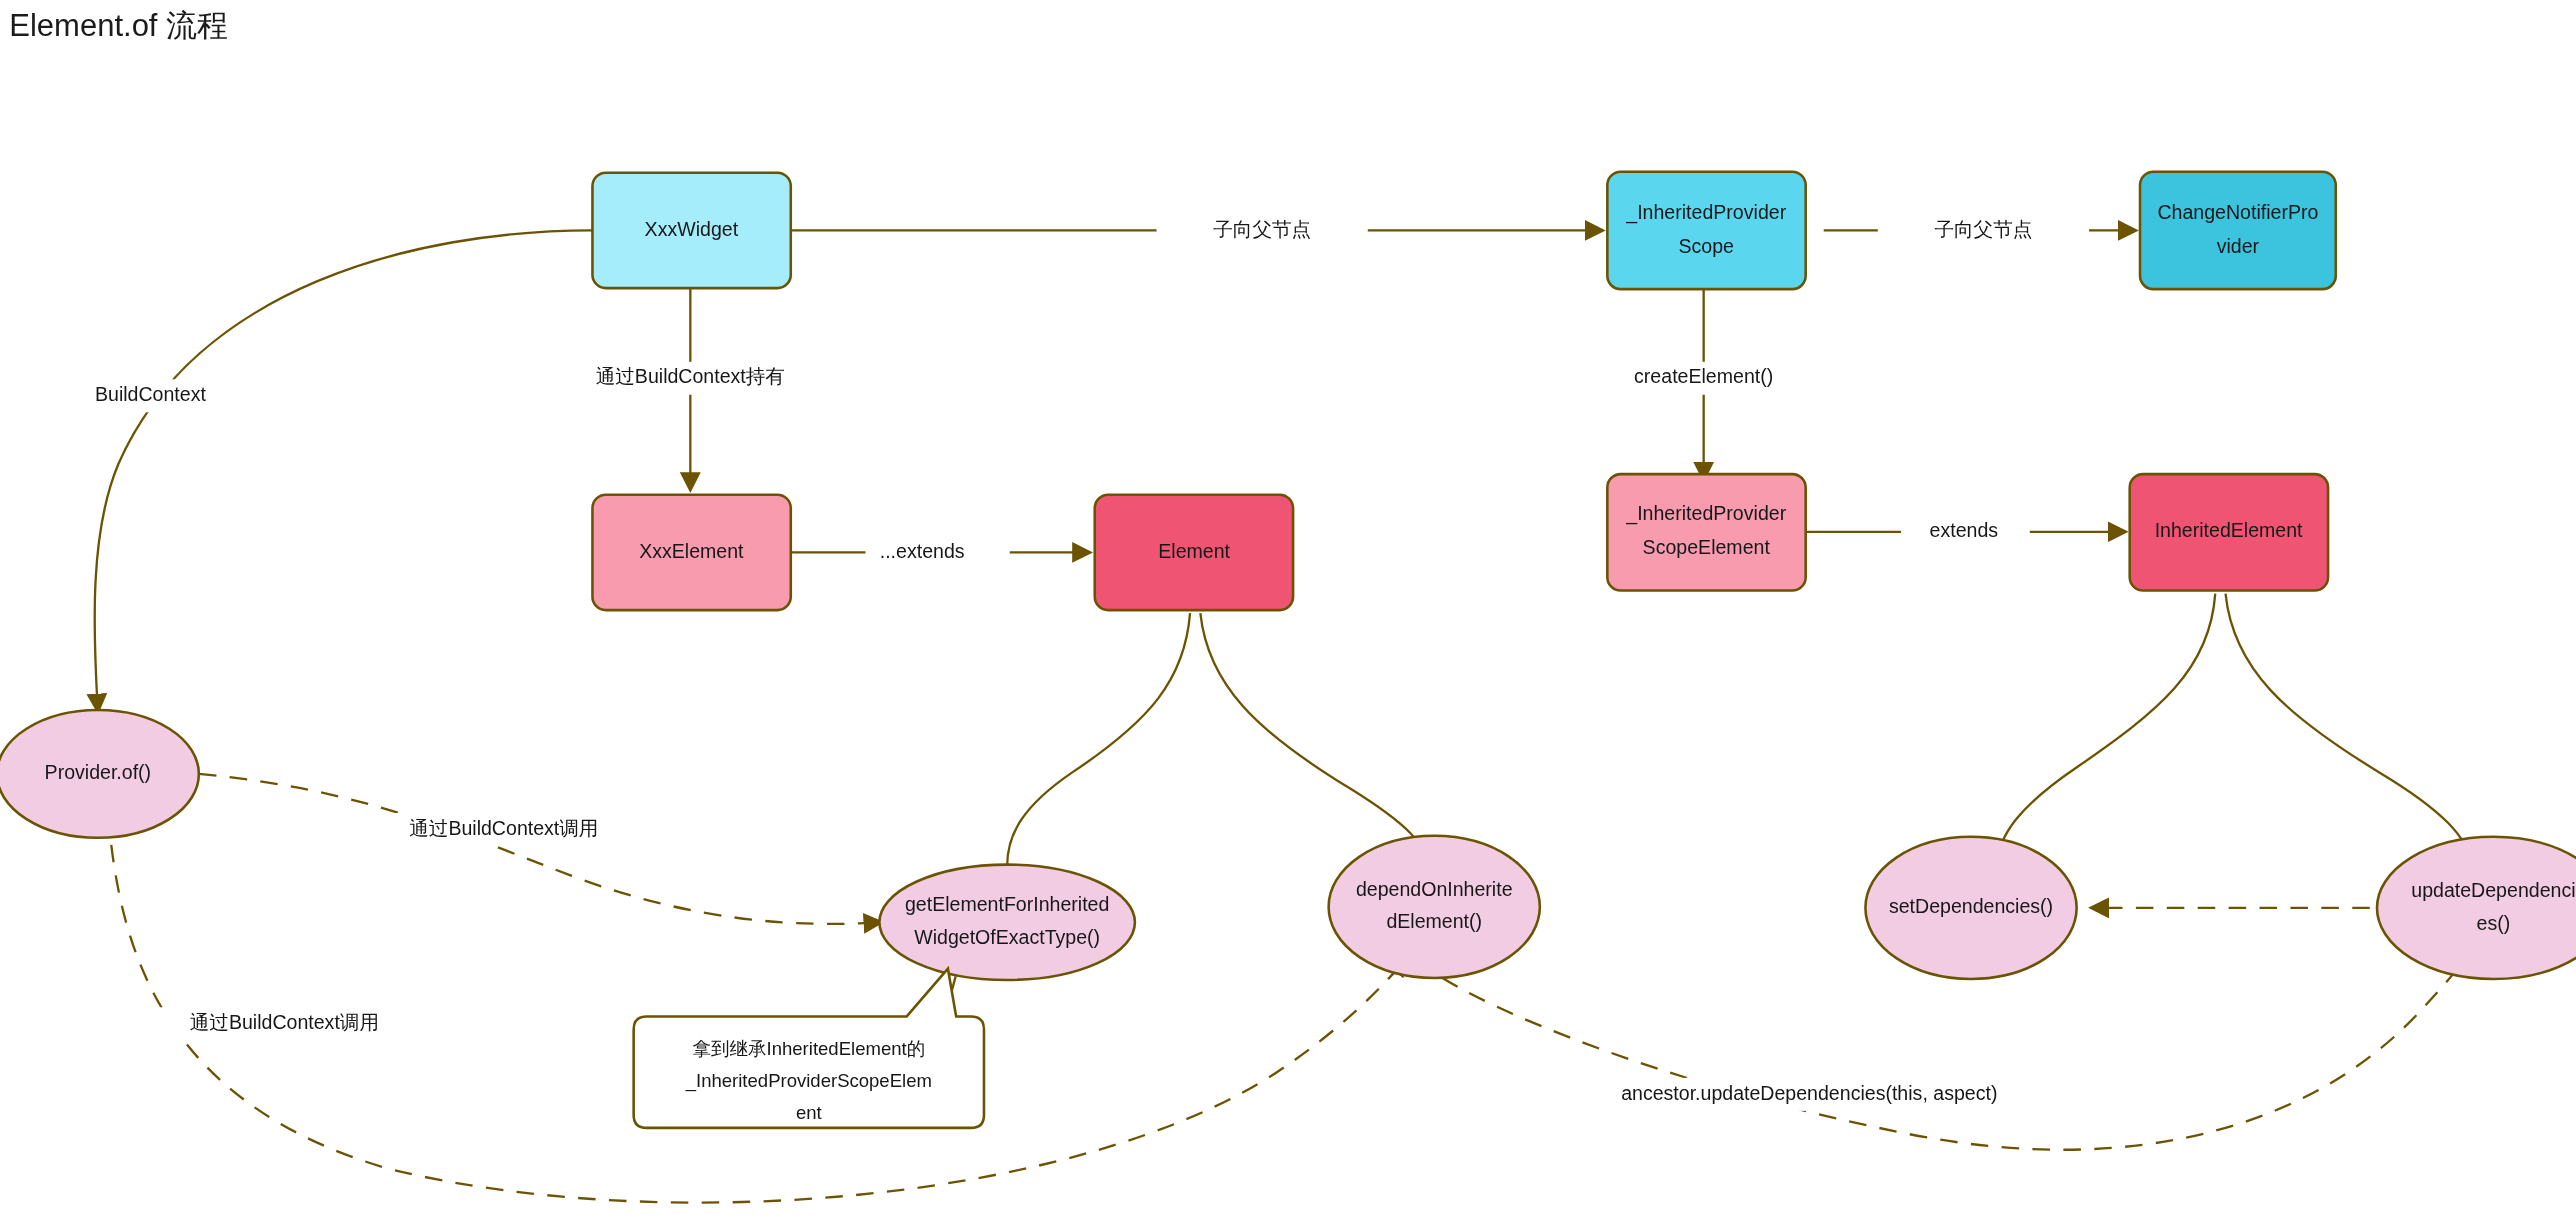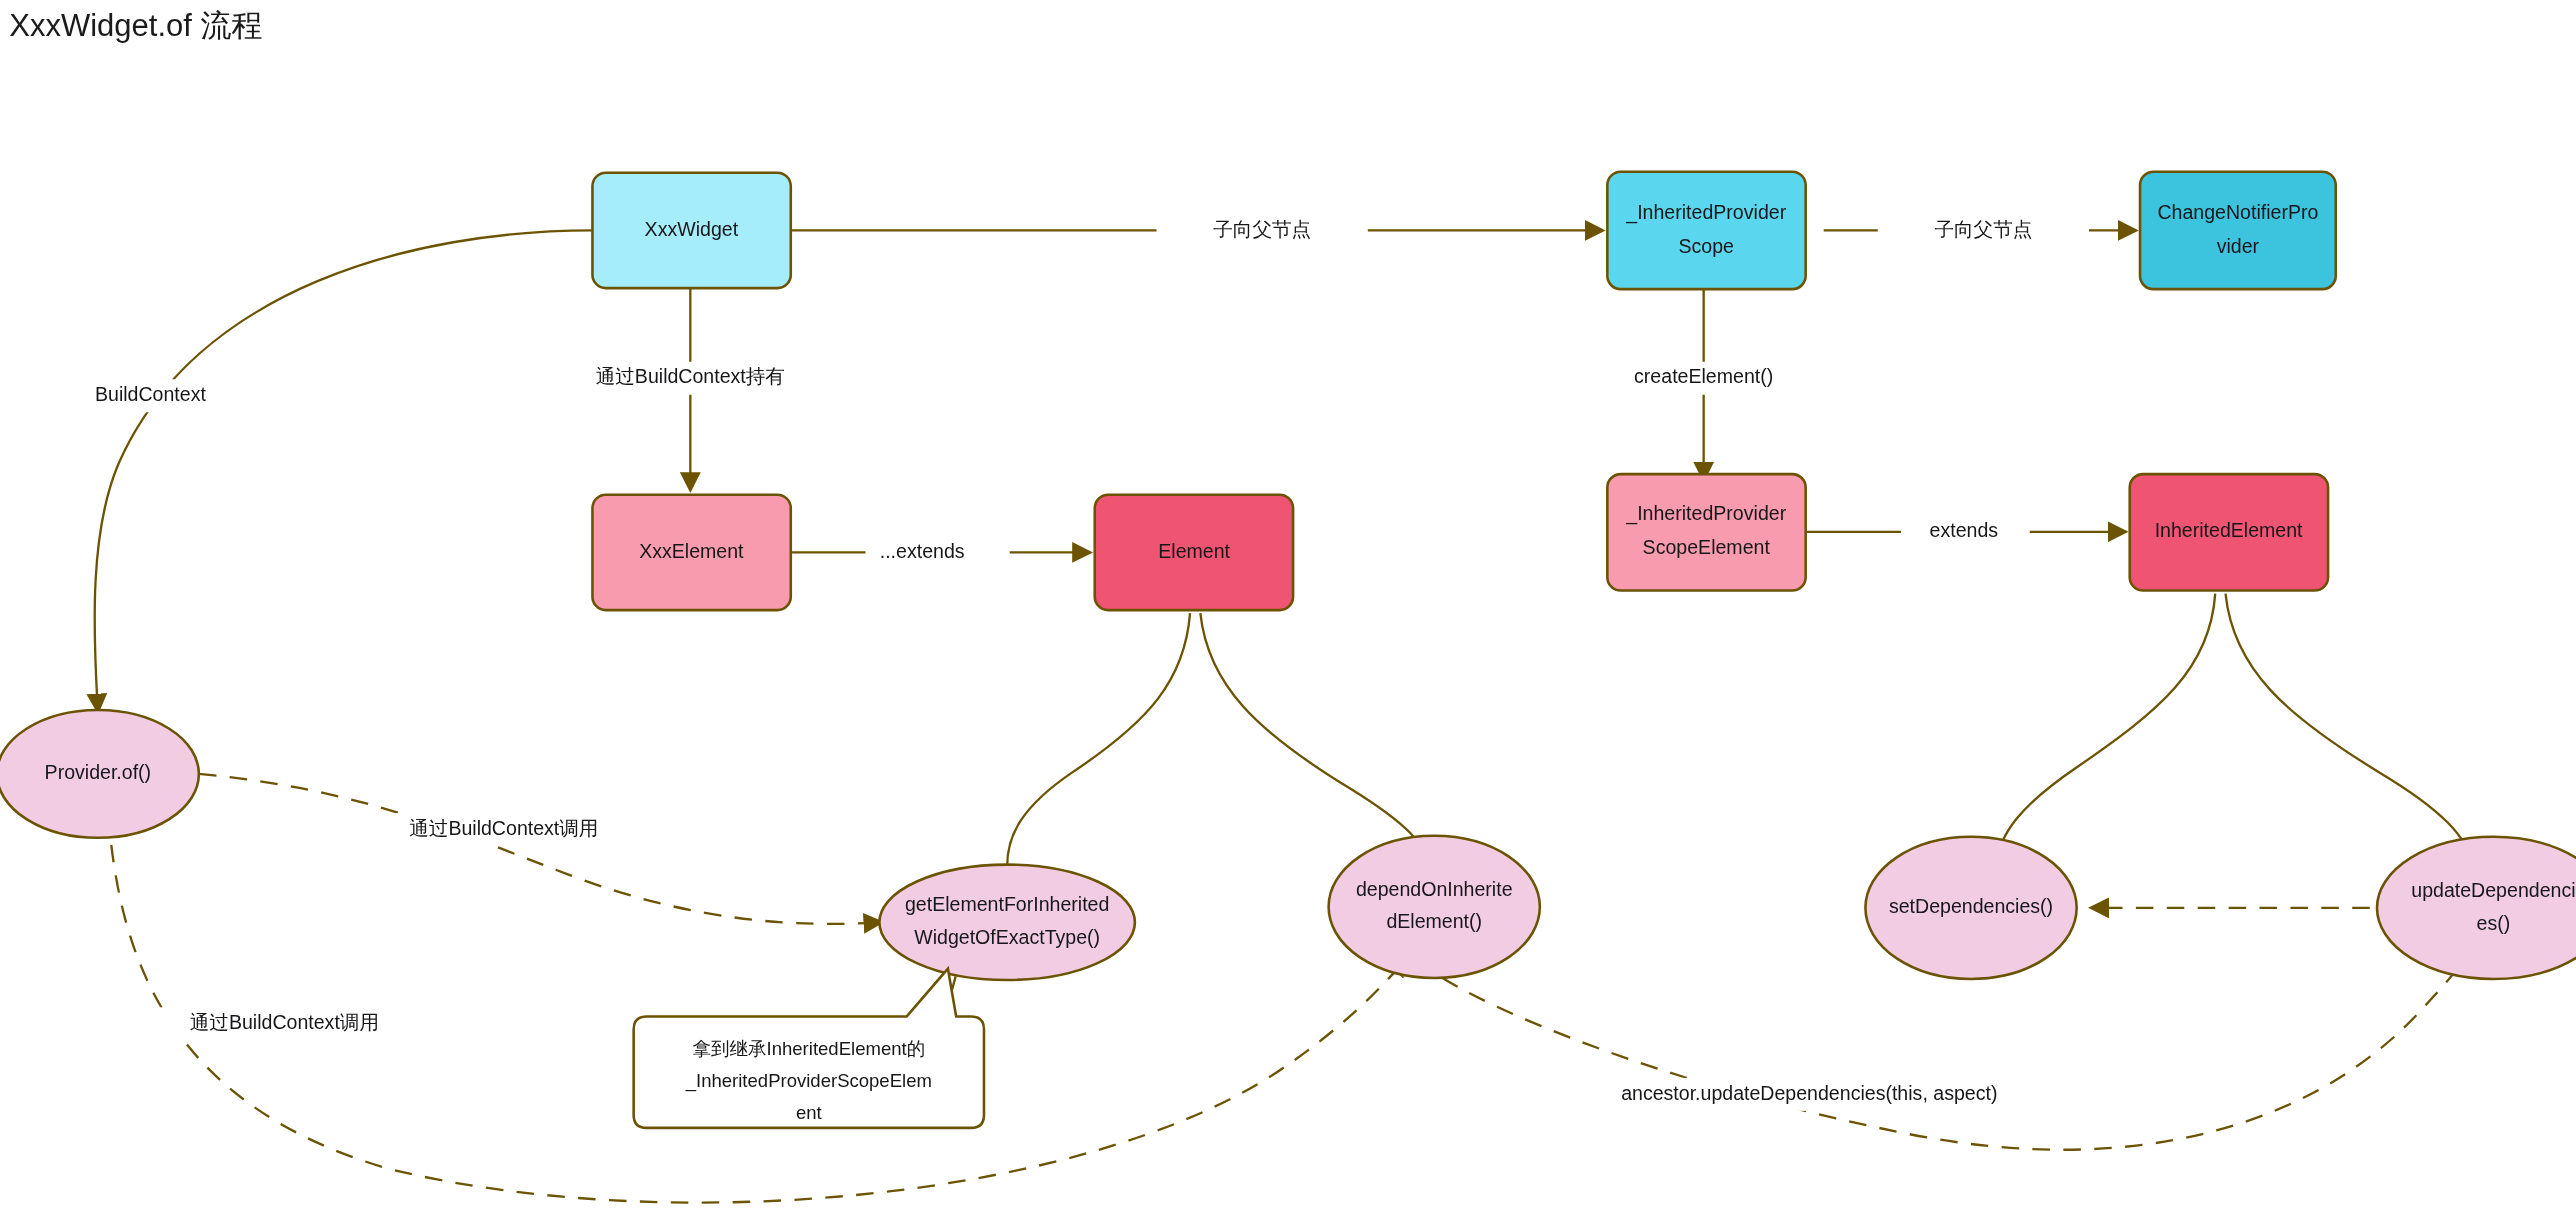--- a/index.html
+++ b/index.html
@@ -45,21 +45,21 @@
     dominant-baseline:middle;
   }
   .edge-line{ fill:none; stroke:#6b5302; stroke-width:4.5; }
   .edge-dash{ fill:none; stroke:#6b5302; stroke-width:4.5; stroke-dasharray:34 26; }
   .nodeshape{ stroke:#6b5302; stroke-width:5; }
   .note-box{ fill:#ffffff; stroke:#6b5302; stroke-width:5; }
 </style>
 </head>
 <body>
 
-<div id="page-title">XxxWidget.of 流程</div>
+<div id="page-title">Element.of 流程</div>
 
 <svg id="diagram" viewBox="0 0 5010 2387" width="2581" height="1230" xmlns="http://www.w3.org/2000/svg">
   <defs>
     <marker id="arrow" viewBox="0 0 12 12" refX="10" refY="6" markerWidth="9" markerHeight="9" orient="auto-start-reverse">
       <path d="M 0 0 L 12 6 L 0 12 z" fill="#6b5302"></path>
     </marker>
   </defs>
 
   <g>
     <path class="edge-line" d="M 1535 447 L 3110 447" marker-end="url(#arrow)"></path>

